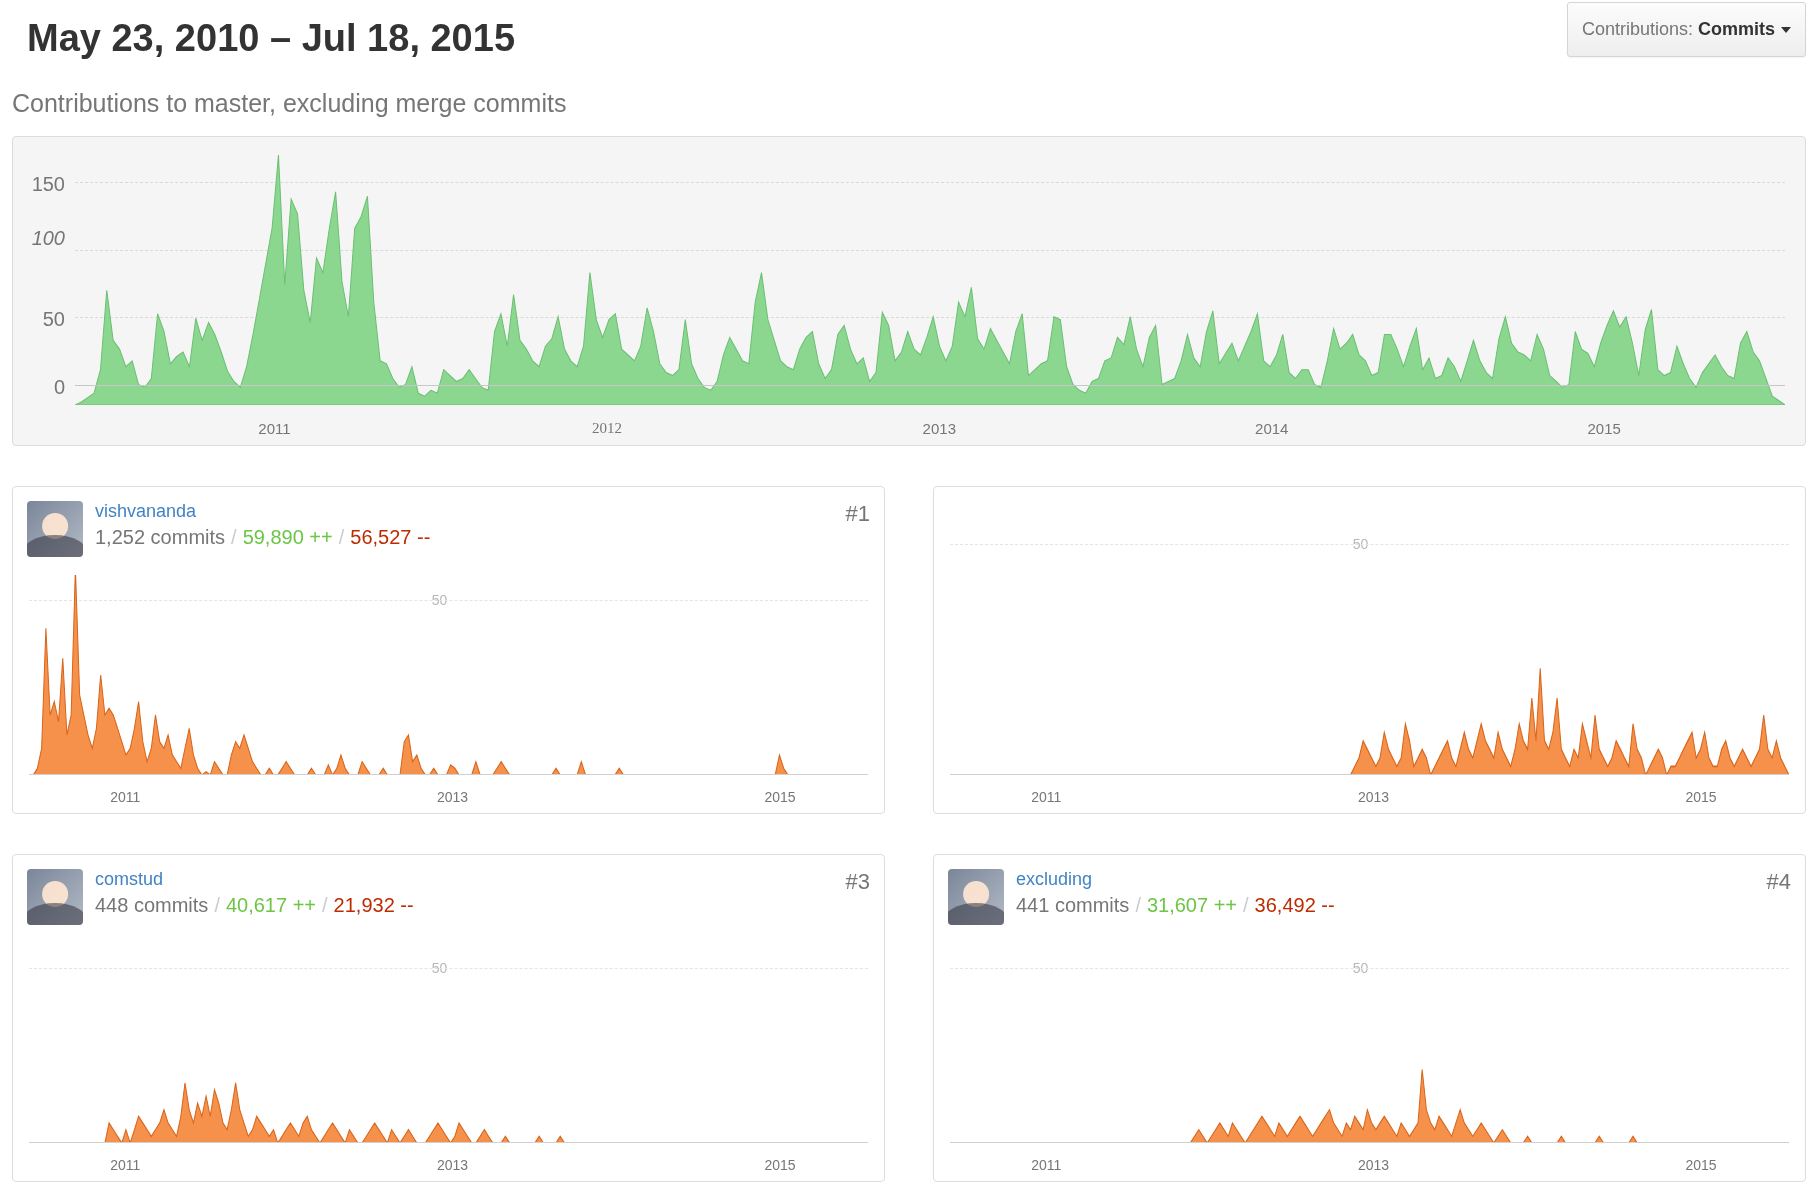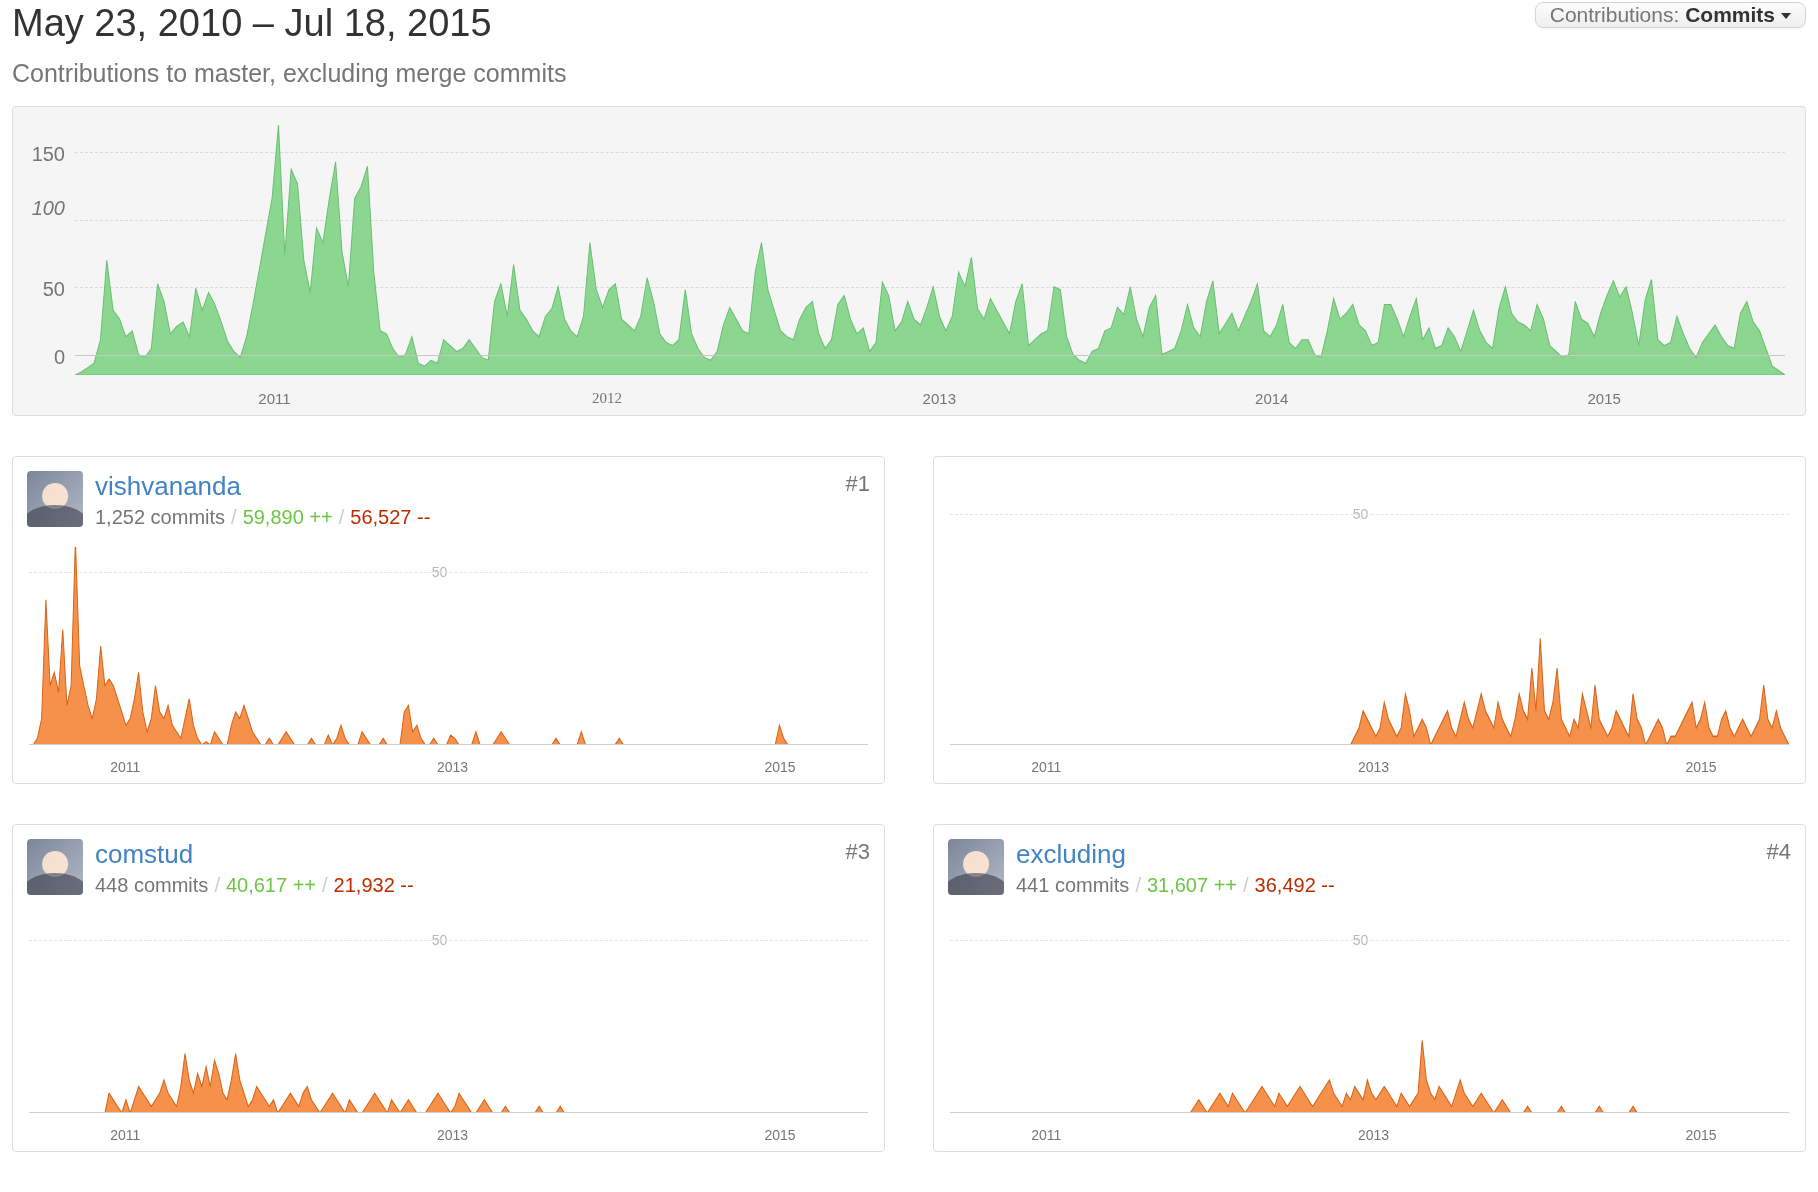--- a/index.html
+++ b/index.html
@@ -1,40 +1,40 @@
 <!DOCTYPE html>
 <html><head>
 <meta charset="utf-8">
 <style>
   html,body{margin:0;padding:0;background:#fff;font-family:"Helvetica Neue",Helvetica,Arial,sans-serif;color:#333;}
   .page{width:1818px;height:1192px;position:relative;box-sizing:border-box;padding:2px 12px 0 12px;}
   .hdr{display:flex;align-items:flex-start;justify-content:space-between;}
-  .hdr h2{margin:0;font-size:38px;font-weight:400;color:#333;}
+  .hdr h2{margin:15px;font-size:38px;font-weight:700;color:#333;}
   .sub{margin:14px 0 18px 0;font-size:25px;color:#767676;}
-  .select-btn{background:linear-gradient(#fcfcfc,#eee);border:1px solid #d5d5d5;border-radius:8px;
-    box-shadow:0 1px 2px rgba(0,0,0,0.05);padding:0 14px;font-size:21px;color:#333;cursor:pointer;white-space:nowrap;}
+  .select-btn{background:linear-gradient(#fcfcfc,#eee);border:1px solid #d5d5d5;border-radius:3px;
+    box-shadow:0 1px 2px rgba(0,0,0,0.05);padding:16px 14px;font-size:18px;color:#333;cursor:pointer;white-space:nowrap;}
   .select-btn .lbl{color:#767676;}
   .select-btn .val{font-weight:700;}
   .caret{display:inline-block;margin-left:6px;width:0;height:0;vertical-align:middle;
     border-left:5px solid transparent;border-right:5px solid transparent;border-top:6px solid #333;}
   .big-chart{background:#f5f5f5;border:1px solid #ddd;border-radius:4px;padding:18px 20px 30px 62px;position:relative;height:260px;box-sizing:content-box;}
   .ytick{position:absolute;left:18px;font-size:20px;color:#767676;text-align:right;width:34px;}
   .grid-row{position:absolute;right:20px;height:0;border-top:1px dashed #d9d9d9;}
   .big-svg-wrap{position:absolute;left:62px;right:20px;top:18px;bottom:40px;overflow:hidden;}
   .bx-tick{position:absolute;bottom:-28px;font-size:15px;color:#767676;transform:translateX(-50%);}
   .grid{display:grid;grid-template-columns:1fr 1fr;gap:40px 48px;margin-top:40px;}
   .card{border:1px solid #ddd;border-radius:4px;padding:14px 14px 8px 14px;display:flex;flex-direction:column;min-height:304px;}
   .chead{display:flex;align-items:flex-start;gap:12px;}
   .avatar{width:56px;height:56px;border-radius:4px;background:linear-gradient(135deg,#7a8699,#b3bac6);position:relative;overflow:hidden;flex:none;}
   .avatar::before{content:"";position:absolute;left:50%;top:22%;width:46%;height:46%;border-radius:50%;
     transform:translateX(-50%);background:rgba(255,230,210,0.92);}
   .avatar::after{content:"";position:absolute;left:50%;bottom:-30%;width:120%;height:70%;border-radius:50% 50% 0 0;
     transform:translateX(-50%);background:rgba(50,50,60,0.55);}
   .who{flex:1 1 auto;min-width:0;}
-  .uname{color:#4183c4;font-size:26px;text-decoration:none;}
+  .uname{color:#4183c4;font-size:18px;text-decoration:none;}
   .stats{margin-top:4px;font-size:20px;color:#767676;}
   .stats .sep{color:#ccc;margin:0 6px;}
   .adds{color:#6cc644;}
   .dels{color:#bd2c00;}
   .rank{color:#767676;font-size:22px;align-self:flex-start;}
   .mini-wrap{position:relative;margin-top:18px;flex:1 1 auto;}
   .mini-ytick{position:absolute;right:50%;transform:translateY(-50%);font-size:14px;color:#b8b8b8;}
   .mini-svg{position:absolute;left:2px;right:2px;top:0;bottom:30px;overflow:hidden;}
   .mini-xtick{position:absolute;bottom:0;font-size:14px;color:#767676;transform:translateX(-50%);}
 </style>

